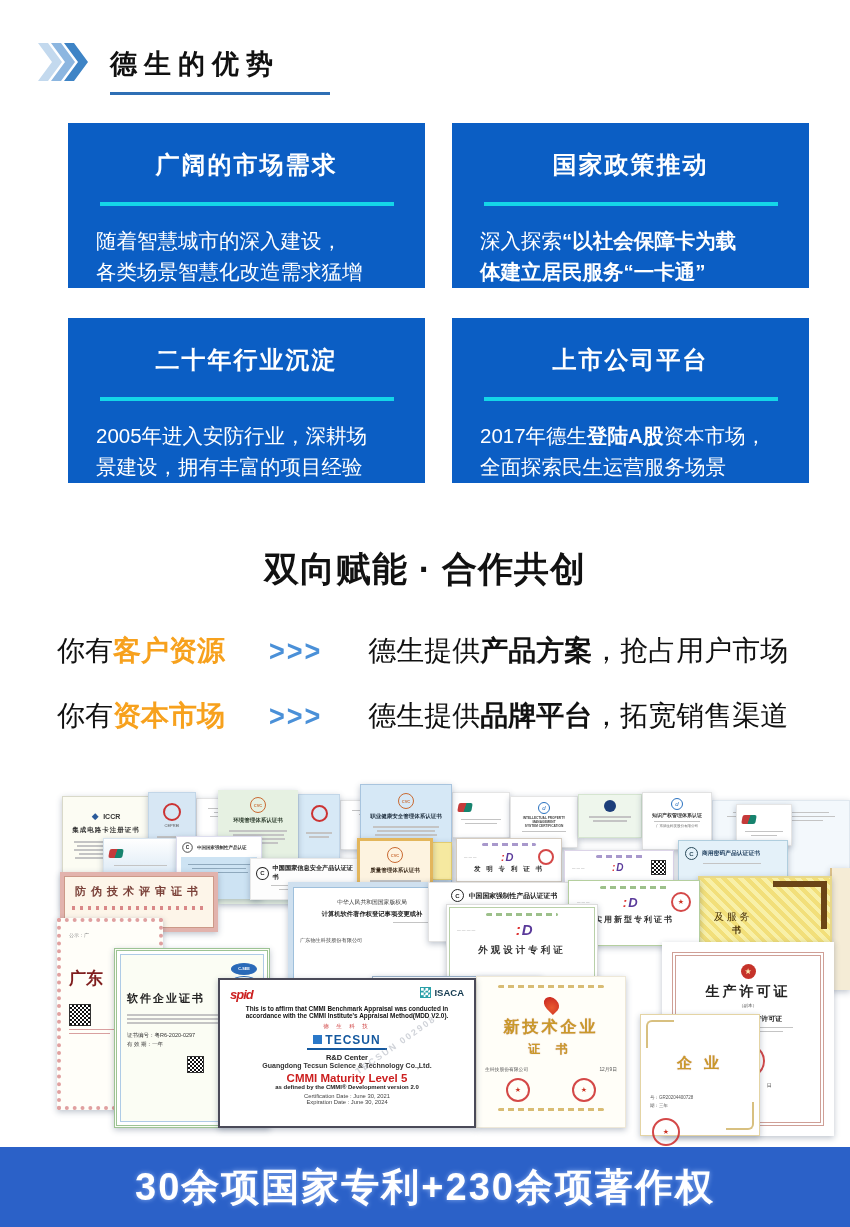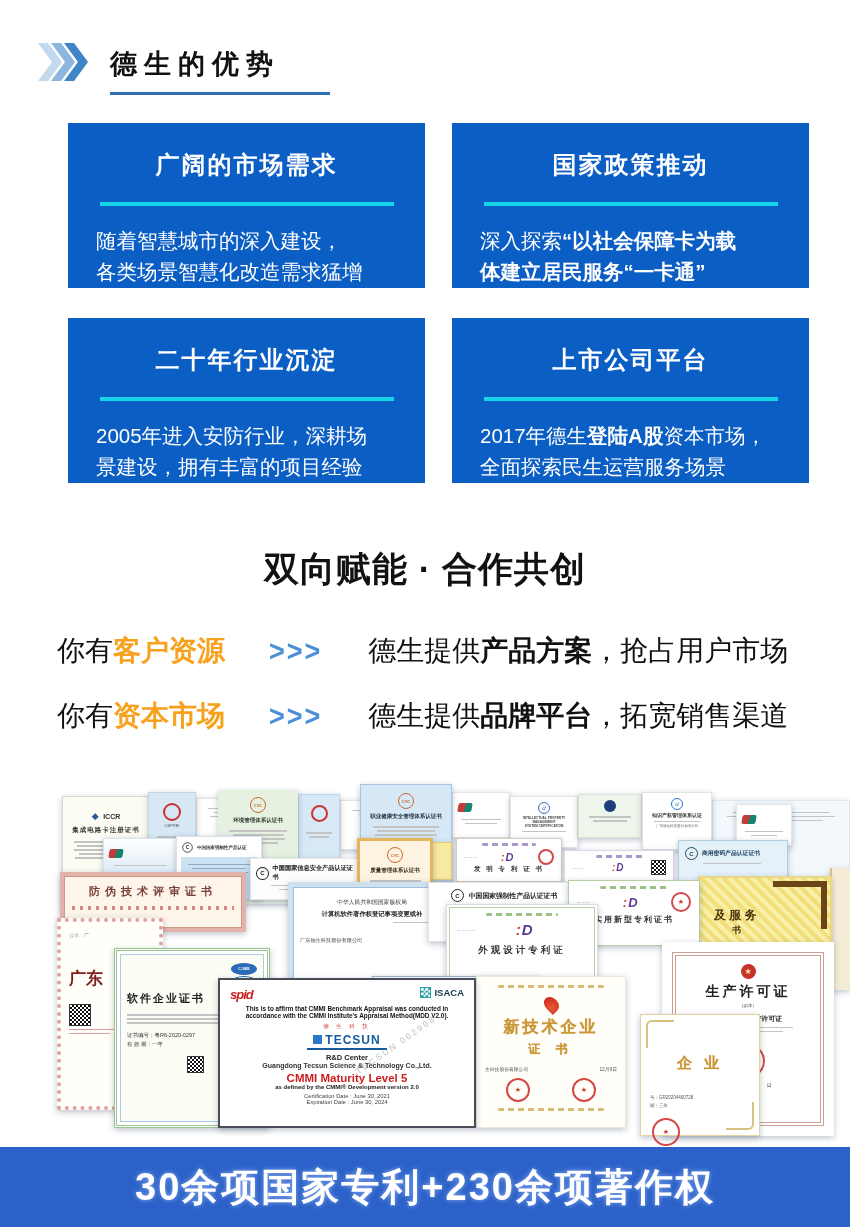--- a/index.html
+++ b/index.html
@@ -263,21 +263,21 @@
   </div>
 
   <div class="cert" style="left:678px;top:62px;width:110px;height:42px;background:#e4f1f9;border:1px solid #b0cede;z-index:5;padding:6px">
     <div style="display:flex;align-items:center;gap:4px">
       <span class="cring" style="border-color:#2a4a5a;color:#2a4a5a">C</span>
       <span style="font-size:5.8px;font-weight:bold;color:#1a3a5a">商用密码产品认证证书</span>
     </div>
     <div class="tls" style="width:60%;margin-left:18px"></div>
   </div>
 
-  <div class="cert" style="left:60px;top:94px;width:186px;height:60px;background:#fdf5e9;border:4px solid #e2b3ad;box-shadow:0 2px 6px rgba(40,60,90,.3), inset 0 0 0 1px #cc9988;z-index:6;padding:8px">
+  <div class="cert" style="left:60px;top:94px;width:158px;height:60px;background:#fdf5e9;border:4px solid #e2b3ad;box-shadow:0 2px 6px rgba(40,60,90,.3), inset 0 0 0 1px #cc9988;z-index:6;padding:8px">
     <div style="font-size:11px;color:#7a4038;letter-spacing:5px;text-align:center;font-weight:bold">防伪技术评审证书</div>
     <div style="height:4px;margin-top:7px;background:repeating-linear-gradient(90deg,#d98888 0 3px,transparent 3px 8px)"></div>
   </div>
 
   <div class="cert" style="left:57px;top:140px;width:106px;height:192px;background:#fffef9;border:4px dotted #e0a0a0;z-index:7;padding:10px 8px">
     <div style="font-size:5px;color:#888">公示：广</div>
     <div style="font-size:17px;font-weight:bold;color:#7f1d1d;margin-top:29px">广东</div>
     <div class="qr" style="width:20px;height:20px;margin-top:14px"></div>
     <div class="tls" style="width:60%;background:#d9a0a0;margin-left:0"></div>
     <div class="tls" style="width:50%;background:#d9a0a0;margin-left:0"></div>
@@ -306,21 +306,21 @@
     <div style="display:flex;align-items:center;justify-content:space-between;margin-top:3px">
       <span style="font-size:3.5px;color:#888">— — —</span>
       <span class="dlogo" style="font-size:13px">D</span>
       <span class="seal" style="width:16px;height:16px">★</span>
     </div>
     <div style="font-size:8px;font-weight:bold;color:#333;text-align:center;letter-spacing:2px;margin-top:2px">实用新型专利证书</div>
   </div>
 
   <div class="cert" style="left:698px;top:98px;width:134px;height:68px;background:repeating-linear-gradient(45deg,#f8f0a8 0 4px,#f2df7a 4px 8px);border:2px solid #e8d88a;z-index:6;padding:6px">
     <div style="position:absolute;top:3px;right:3px;width:48px;height:42px;border-top:6px solid #6b4516;border-right:6px solid #6b4516"></div>
-    <div style="position:absolute;left:14px;bottom:18px;font-size:12px;font-weight:bold;color:#4a3208">及 服 务</div>
+    <div style="position:absolute;left:14px;bottom:18px;font-size:10px;font-weight:normal;color:#4a3208">及 服 务</div>
     <div style="position:absolute;left:32px;bottom:5px;font-size:9px;font-weight:bold;color:#4a3208">书</div>
   </div>
 
   <div class="cert" style="left:446px;top:126px;width:152px;height:86px;border:1px solid #ddd;box-shadow:0 2px 6px rgba(40,60,90,.3), inset 0 0 0 2px #fff, inset 0 0 0 3px #b8d0a8;z-index:8;padding:8px 10px">
     <div class="squig squig-g" style="width:55%;margin:0 auto"></div>
     <div style="display:flex;align-items:center;justify-content:space-between;margin-top:5px">
       <span style="font-size:3.8px;color:#888">— — — —</span>
       <span class="dlogo" style="font-size:15px">D</span>
       <span style="width:14px"></span>
     </div>

